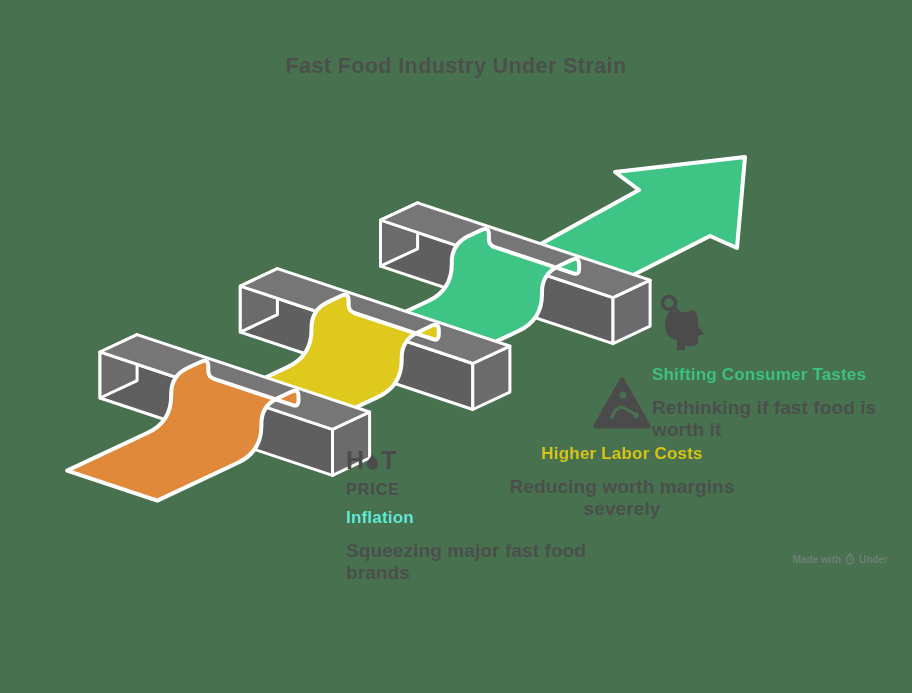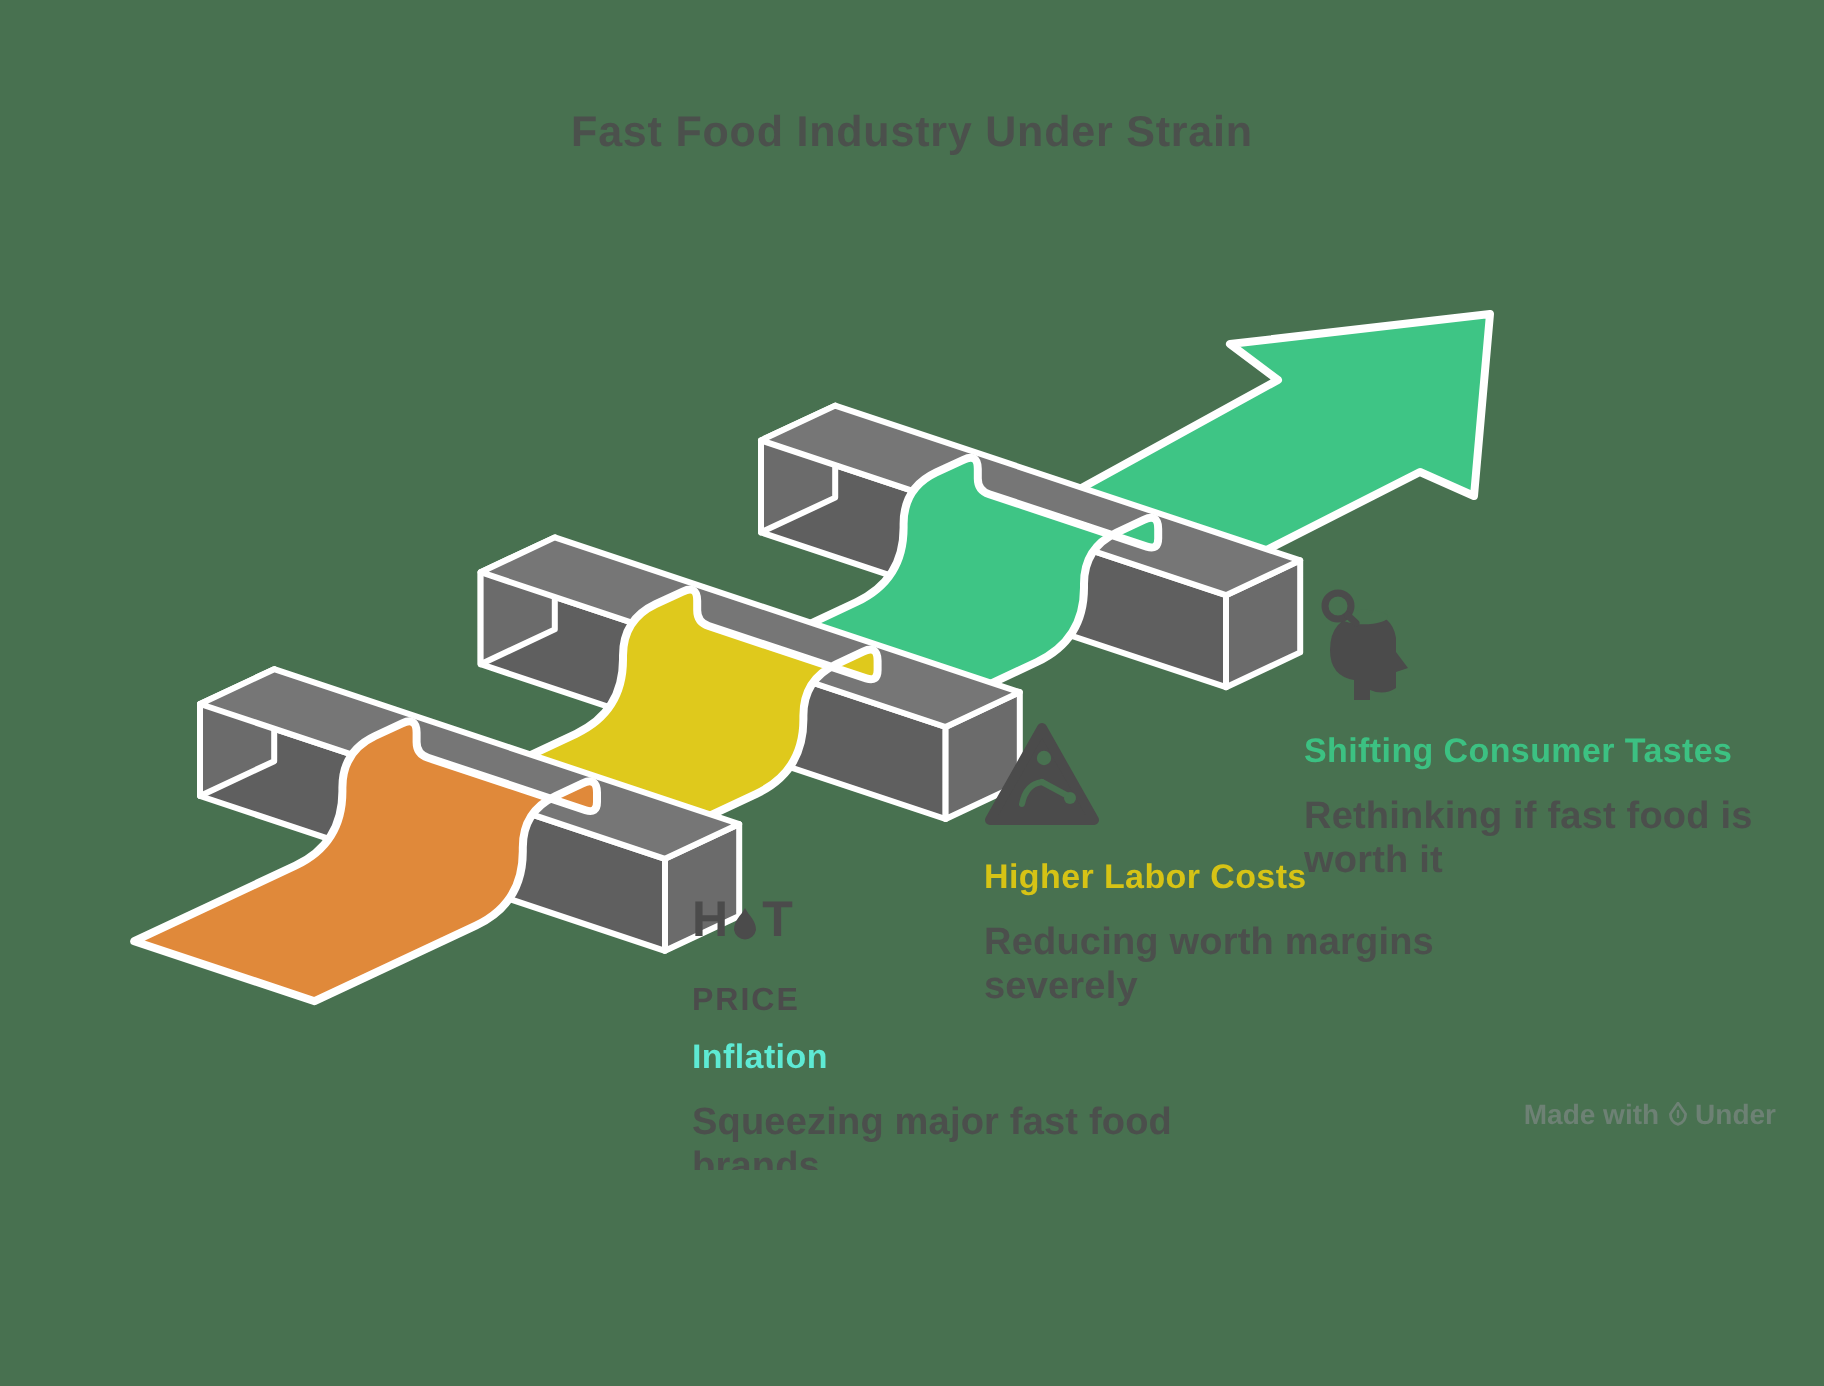--- a/index.html
+++ b/index.html
@@ -11,32 +11,32 @@
   #scene{position:absolute;left:0;top:0;}
   .title{
     position:absolute;left:0;top:54px;width:912px;text-align:center;
     font-size:21.5px;font-weight:700;letter-spacing:.4px;color:#4b504c;
   }
   .item{position:absolute;width:260px;}
   .item-icon{color:#4b4b4b;}
   .item-heading{margin:10px 0 0;font-size:17px;font-weight:700;letter-spacing:.2px;}
   .item-desc{margin:12px 0 0;font-size:19px;font-weight:700;color:#4b4f4c;letter-spacing:.1px;}
   #item-inflation{left:346px;top:448px;}
-  #item-labor{left:492px;top:360px;}
+  #item-labor{left:492px;top:376px;text-align:center;}
   #item-consumer{left:652px;top:293px;}
   #item-inflation .item-heading{color:#5eead4;}
   #item-labor .item-heading{color:#d6c315;}
   #item-consumer .item-heading{color:#3cc182;}
   
   .hp1{font-size:25px;font-weight:700;line-height:1;display:flex;align-items:flex-end;}
   .hp1 svg{margin:0 1px 1px 1px;}
-  .hp2{font-size:16px;font-weight:700;letter-spacing:1px;line-height:1;margin-top:20px;}
+  .hp2{font-size:16px;font-weight:700;letter-spacing:1px;line-height:1;margin-top:9px;}
   .watermark{
     position:absolute;right:24px;bottom:20px;display:flex;align-items:center;gap:4px;
-    font-size:14px;font-weight:700;color:#6d8174;
+    font-size:10px;font-weight:700;color:#6d8174;
   }
 </style>
 </head>
 <body>
 
 <div id="stage">
 
   <svg id="scene" width="912" height="693" viewBox="0 0 912 693">
 
     <g>

